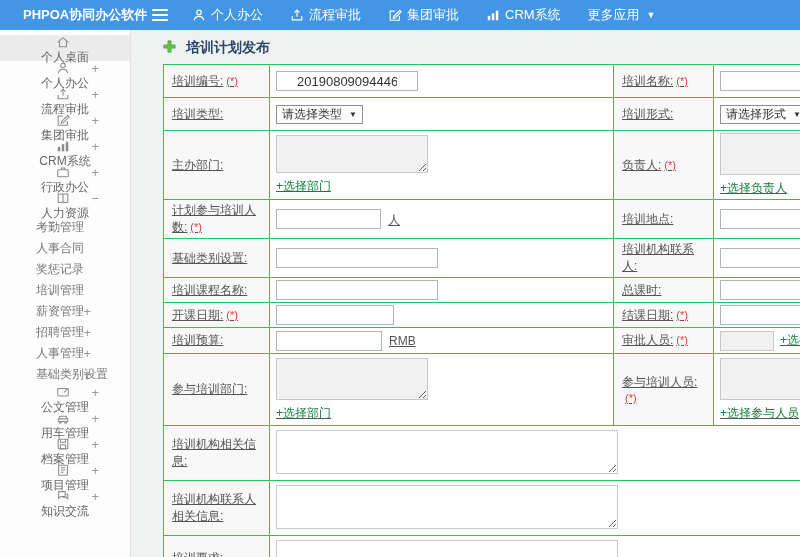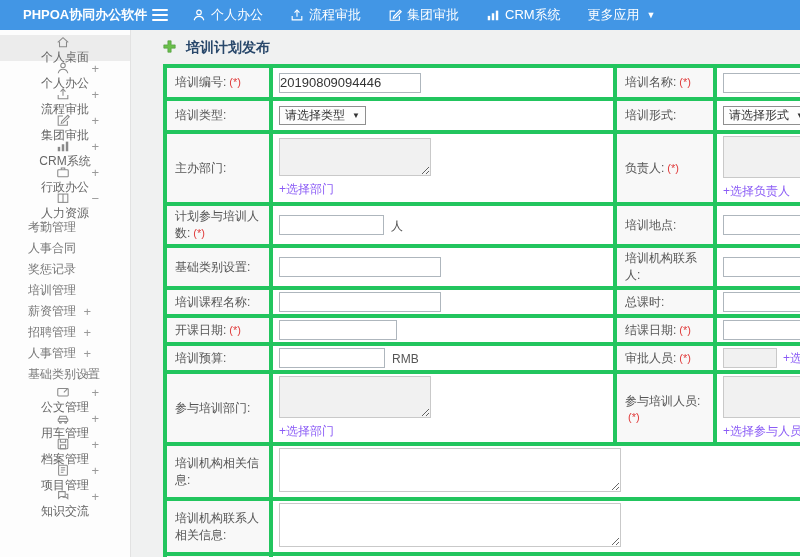--- a/index.html
+++ b/index.html
@@ -18,47 +18,47 @@
   .caret { font-size:9px; margin-left:2px; }
 
   
   .side { position:absolute; top:30px; left:0; width:131px; height:527px; background:#fdfdfd;
           border-right:1px solid #e2e2e2; padding-top:5px; z-index:4; }
   .s-item { position:relative; height:26px; display:flex; align-items:center; 
             font-size:12px; color:#666; cursor:pointer; white-space:nowrap;flex-direction:column; }
   .s-item.active { background:#ececec; }
   .s-item .sicon { width:14px; height:14px; margin-right:5px; flex:0 0 14px; display:inline-flex; }
   .expand { position:absolute; right:31px; color:#999; font-size:13px; }
-  .s-sub { position:relative; height:21px; display:flex; align-items:center; padding-left:28px;
+  .s-sub { position:relative; height:21px; display:flex; align-items:center; padding-left:36px;
            font-size:12px; color:#777; cursor:pointer; white-space:nowrap; }
   .s-sub .expand { right:39px; }
 
   
   .main { position:absolute; top:30px; left:132px; width:668px; height:527px; overflow:hidden;
           padding:7px 0 0 31px; }
   .title-row { display:flex; align-items:center; gap:10px; height:21px; margin-bottom:6px; }
   .title { font-size:14px; font-weight:bold; color:#29486b; }
 
   table.form { border-collapse:collapse; table-layout:fixed; width:880px; background:#fff; }
-  td { border:4px solid #22c55e; vertical-align:middle; }
+  td { border:1px solid #22c55e; vertical-align:middle;text-decoration:underline; }
   td.lbl { background:#f8f8f8; font-size:12px; color:#555; padding:2px 4px 2px 8px; }
   td.fld { background:#fff; padding:2px 6px; font-size:12px; color:#555; }
   .req { color:#e03b3b; margin-left:3px; font-size:11px; }
-  input.txt { height:20px; border:1px solid #aeb6bd; font-size:13px; padding:1px 0;
+  input.txt { height:20px; border:1px solid #aeb6bd; font-size:13px; padding:1px 20px;
               font-family:inherit; color:#333; background:#fff; }
   .suffix { margin-left:7px; color:#555; font-size:12px; }
   .sel { display:inline-flex; align-items:center; border:1px solid #8f8f8f; background:#fdfdfd;
          height:19px; padding:0 5px; font-size:12px; color:#333; gap:7px; cursor:pointer; }
   .sel .sel-caret { font-size:8px; color:#333; }
   textarea { font-family:inherit; font-size:12px; }
   textarea.gray { background:#f1f1f1; border:1px solid #c9c9c9; width:152px; height:38px; }
   textarea.gray.right { width:150px; height:42px; }
   textarea.white { background:#fff; border:1px solid #c9c9c9; width:342px; height:44px; }
   textarea.white.short { height:34px; }
-  a.link { color:#8b5cf6; font-size:12px; text-decoration:none; cursor:pointer; white-space:nowrap; }
+  a.link { color:#15803d; font-size:12px; text-decoration:none; cursor:pointer; white-space:nowrap; }
   .link-row { margin-top:2px; }
   .inline-box { display:flex; align-items:center; gap:6px; }
   input.graybox { width:54px; height:20px; background:#f1f1f1; border:1px solid #c9c9c9; }
 </style>
 </head>
 <body>
 
 <div class="topbar">
   <div class="brand">PHPOA协同办公软件</div>
   <div class="hamburger">

